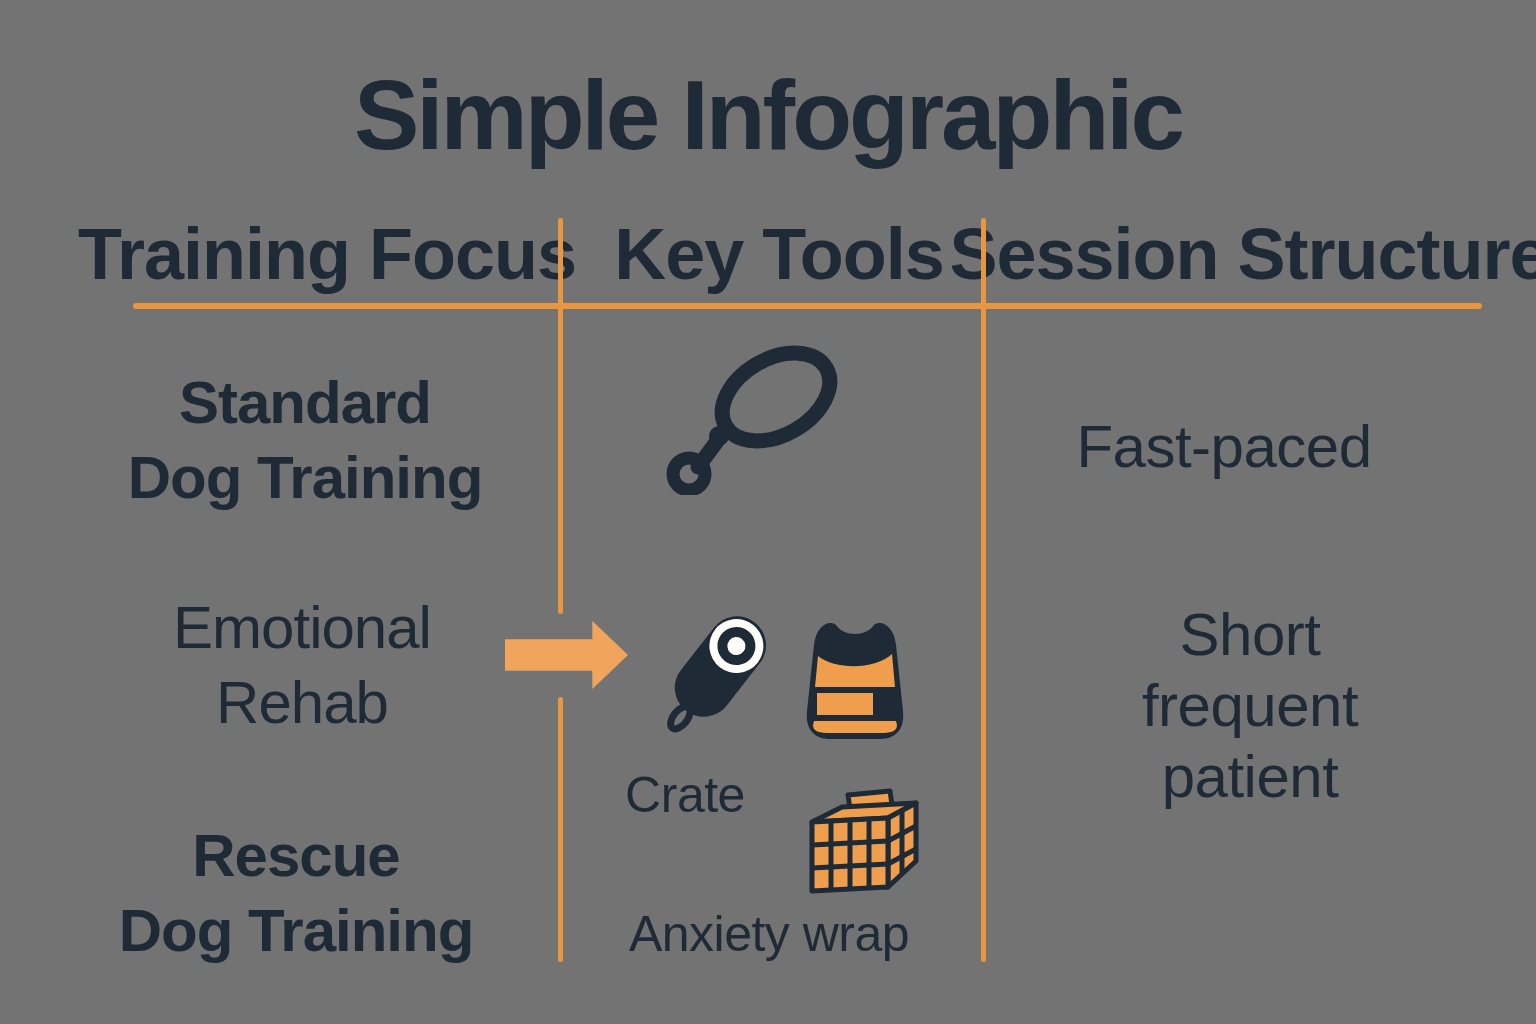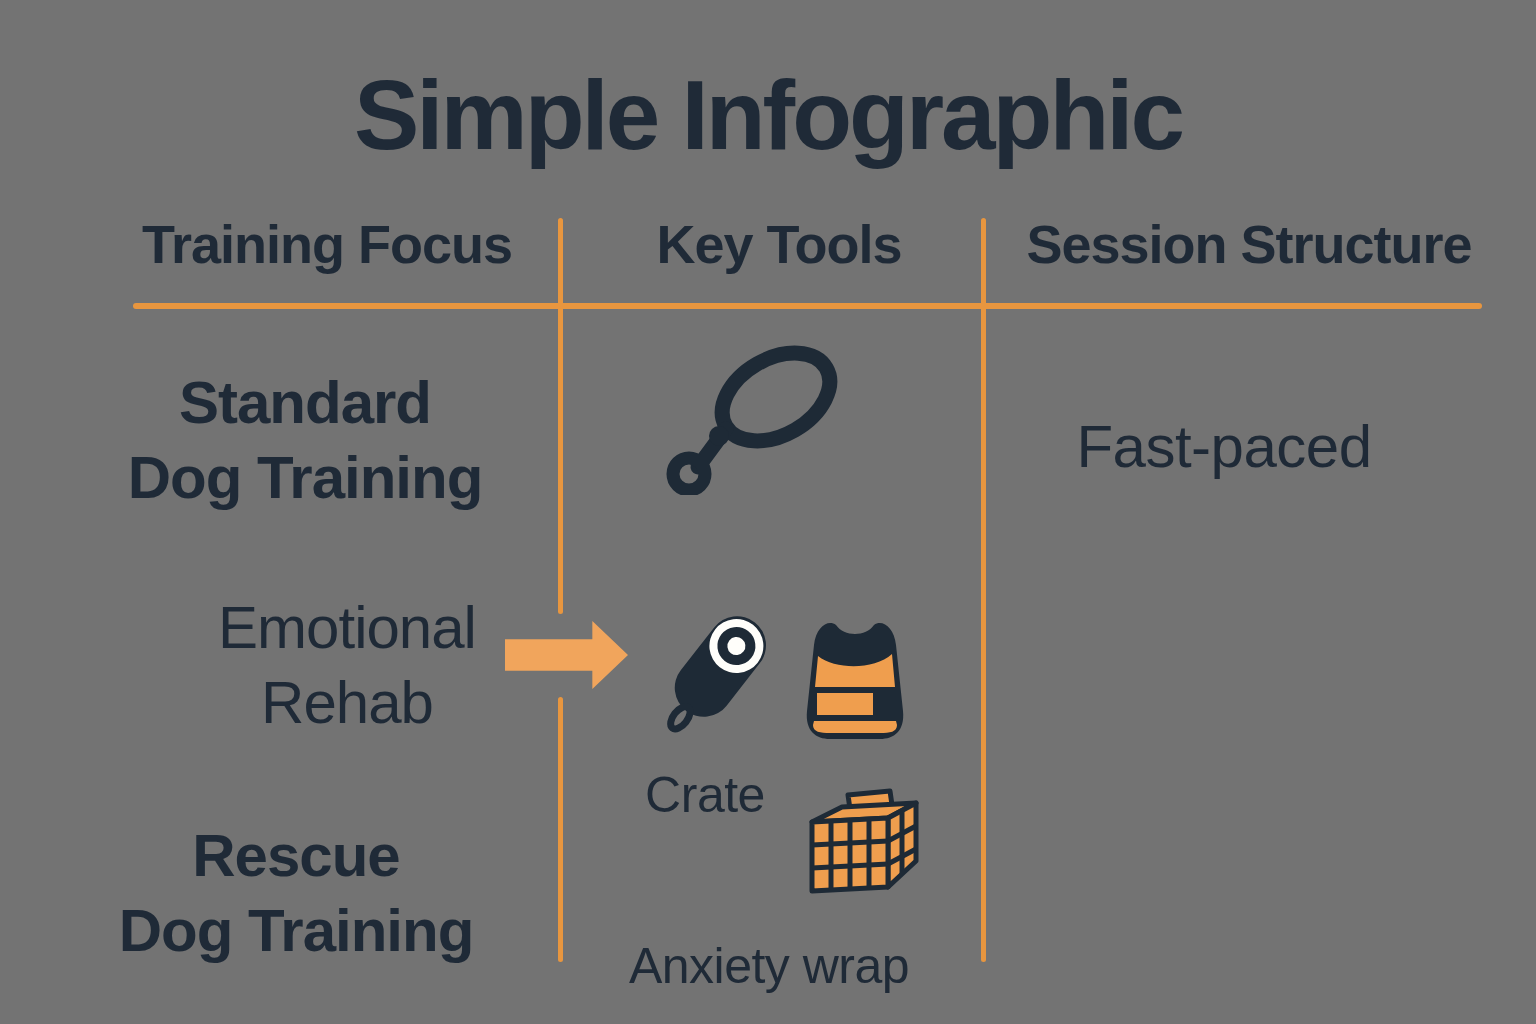--- a/index.html
+++ b/index.html
@@ -19,21 +19,21 @@
   .title {
     left: 0; right: 0; top: 64px;
     text-align: center;
     font-size: 98px;
     font-weight: bold;
     letter-spacing: -3px;
     line-height: 1.05;
   }
   .col-header {
     top: 213px;
-    font-size: 54px;
+    font-size: 72px;
     font-weight: bold;
     letter-spacing: -1px;
     white-space: nowrap;
   }
   .orange-hline {
     left: 133px; top: 303px;
     width: 1349px; height: 6px;
     background: #e8963f;
     border-radius: 3px;
   }
@@ -77,21 +77,21 @@
   <div class="abs col-header center-x" style="left:1249px;">Session Structure</div>
   <div class="abs col-header center-x" style="left:779px;">Key Tools</div>
 
   <div class="abs orange-hline"></div>
   <div class="abs orange-vline" style="left:558px; top:218px; height:396px;"></div>
   <div class="abs orange-vline" style="left:558px; top:697px; height:265px;"></div>
   <div class="abs orange-vline" style="left:981px; top:218px; height:744px;"></div>
 
   <div class="abs focus-item bold center-x pre" style="left:305px; top:365px;">Standard
 Dog Training</div>
-  <div class="abs focus-item center-x pre" style="left:302px; top:590px;margin-left:45px;">Emotional
+  <div class="abs focus-item center-x pre" style="left:302px; top:590px;">Emotional
 Rehab</div>
   <div class="abs focus-item bold center-x pre" style="left:296px; top:810px;margin-top:8px;">Rescue
 Dog Training</div>
 
   <div class="abs flow-arrow"></div>
 
   <div class="abs" style="left:658px; top:345px;">
     <svg width="180" height="150" viewBox="0 0 180 150">
       <ellipse cx="118" cy="52" rx="58" ry="38" transform="rotate(-30 118 52)" fill="none" stroke="#1e2a36" stroke-width="15"></ellipse>
       <line x1="68" y1="84" x2="40" y2="122" stroke="#1e2a36" stroke-width="15" stroke-linecap="round"></line>
@@ -112,35 +112,38 @@
   </div>
 
   <div class="abs" style="left:790px; top:613px;">
     <svg width="130" height="130" viewBox="0 0 130 130">
       <path d="M24 32 C26 14 38 6 46 12 C54 24 76 24 84 12 C92 6 104 14 106 32 L113 98 C115 118 104 126 90 126 L40 126 C26 126 15 118 17 98 Z" fill="#1e2a36"></path>
       <path d="M28 43 C46 57 84 57 102 41 L105 74 L25 74 Z" fill="#ef9e4e"></path>
       <rect x="27" y="80" width="56" height="22" fill="#ef9e4e"></rect>
       <path d="M24 108 L106 108 L107 112 C107 119 100 120 90 120 L40 120 C30 120 23 119 23 112 Z" fill="#ef9e4e"></path>
     </svg>
   </div>
-  <div class="abs tool-label center-x" style="left:705px; top:766px;">Crate</div>
+  <div class="abs tool-label center-x" style="left:685px; top:766px;">Crate</div>
 
   <div class="abs" style="left:788px; top:775px;">
     <svg width="150" height="125" viewBox="0 0 150 125" stroke="#1e2a36" stroke-width="5" stroke-linejoin="round" fill="#ef9e4e">
       <polygon points="60,20 102,16 104,30 62,34"></polygon>
       <polygon points="24,47 100,43 128,28 54,32"></polygon>
       <polygon points="100,43 128,28 128,86 100,112"></polygon>
       <polygon points="24,47 100,43 100,112 24,116"></polygon>
       <line x1="43" y1="46" x2="43" y2="115"></line>
       <line x1="62" y1="45" x2="62" y2="114"></line>
       <line x1="81" y1="44" x2="81" y2="113"></line>
       <line x1="24" y1="70" x2="100" y2="66"></line>
       <line x1="24" y1="93" x2="100" y2="89"></line>
       <line x1="100" y1="66" x2="128" y2="51"></line>
       <line x1="100" y1="89" x2="128" y2="74"></line>
       <line x1="114" y1="35" x2="114" y2="99"></line>
     </svg>
   </div>
-  <div class="abs tool-label center-x" style="left:769px; top:905px;margin-top:32px;">Anxiety wrap</div>
+  <div class="abs tool-label center-x" style="left:769px; top:905px;">Anxiety wrap</div>
 
   <div class="abs session-item center-x" style="left:1224px; top:412px;">Fast-paced</div>
+  <div class="abs session-item center-x pre" style="left:1250px; top:600px;">Short
+frequent
+patient</div>
 
 </div>
 
 </body></html>

